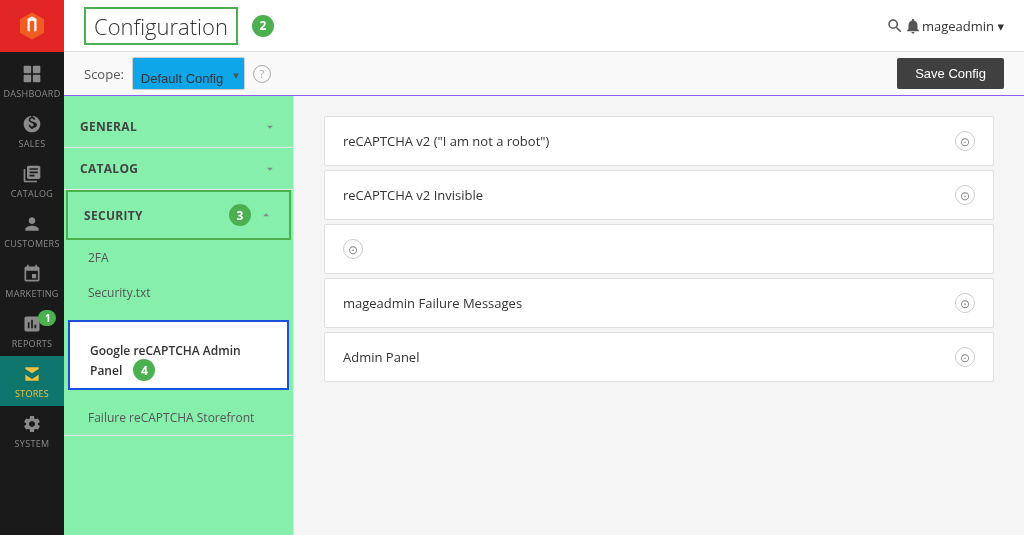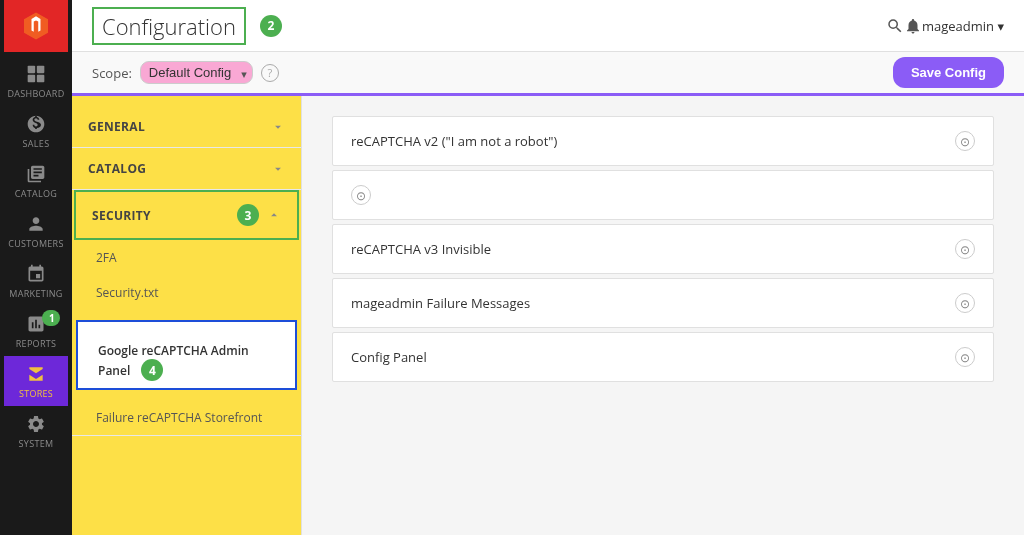--- a/index.html
+++ b/index.html
@@ -1,20 +1,20 @@
 <!DOCTYPE html>
 <html><head>
   <meta charset="utf-8">
   <style>
     * { margin: 0; padding: 0; box-sizing: border-box; }
     body { font-family: 'Open Sans', Arial, sans-serif; background: #f5f5f5; display: flex; height: 535px; overflow: hidden; font-size: 13px; }
 
     
     .sidebar {
-      width: 72px;
+      width: 64px;
       background: #1a1a1a;
       display: flex;
       flex-direction: column;
       align-items: center;
       padding-top: 0;
       flex-shrink: 0;
       height: 535px;
     }
     .sidebar-logo {
       width: 64px;
@@ -32,21 +32,21 @@
       display: flex;
       flex-direction: column;
       align-items: center;
       cursor: pointer;
       color: #8a8a8a;
       font-size: 9px;
       text-transform: uppercase;
       letter-spacing: 0.3px;
       gap: 3px;
     }
-    .sidebar-item.stores-active { background: #6d28d9; color: #f0c040; }
+    .sidebar-item.stores-active { background: #0f766e; color: #f0c040; }
     .sidebar-item svg { width: 20px; height: 20px; fill: currentColor; }
 
     
     .badge-circle {
       width: 22px; height: 22px;
       border-radius: 50%;
       background: #4caf50;
       color: #fff;
       font-size: 12px;
       font-weight: bold;
@@ -94,32 +94,32 @@
       gap: 0;
       color: #555;
     }
     .topbar-right svg { width: 18px; height: 18px; fill: #555; cursor: pointer; }
     .admin-label { font-size: 13px; color: #333; cursor: pointer; }
 
     
     .scope-bar {
       height: 44px;
       background: #f9f9f9;
-      border-bottom: 3px solid #8b5cf6;
+      border-bottom: 1px solid #8b5cf6;
       display: flex;
       align-items: center;
       padding: 0 20px;
       justify-content: space-between;
     }
     .scope-left { display: flex; align-items: center; gap: 8px; color: #555; }
     .scope-select {
       border: 1px solid #ccc;
-      background: #f9a8d4;
-      padding: 3px 20px 3px 8px;
-      border-radius: 9px;
+      background: #0ea5e9;
+      padding: 13px 20px 3px 8px;
+      border-radius: 2px;
       font-size: 13px;
       color: #333;
       cursor: pointer;
       appearance: none;
       -webkit-appearance: none;
       position: relative;
     }
     .scope-select-wrap { position: relative; display: inline-block; }
     .scope-select-wrap::after {
       content: '▾';
@@ -132,41 +132,41 @@
       color: #555;
     }
     .help-icon {
       width: 18px; height: 18px;
       border-radius: 50%;
       border: 1px solid #aaa;
       display: flex; align-items: center; justify-content: center;
       color: #aaa; font-size: 11px; cursor: pointer;
     }
     .save-config-btn {
-      background: #8b5cf6;
+      background: #404040;
       color: #fff;
       border: none;
       padding: 8px 18px;
       font-size: 13px;
-      font-weight: 700;
-      border-radius: 12px;
+      font-weight: 400;
+      border-radius: 2px;
       cursor: pointer;
     }
 
     
     .content {
       display: flex;
       flex: 1;
       overflow: hidden;
     }
 
     
     .left-panel {
       width: 230px;
-      background: #fde047;
+      background: #86efac;
       border-right: 1px solid #e0e0e0;
       overflow-y: auto;
       flex-shrink: 0;
       padding: 10px 0;
     }
     .panel-section {
       border-bottom: 1px solid #e8e8e8;
     }
     .panel-section-header {
       display: flex;
@@ -400,33 +400,33 @@
     </div>
 
     <div class="right-panel">
 
       <div class="config-row">
         <span class="config-row-label">reCAPTCHA v2 ("I am not a robot")</span>
         <div class="expand-icon">⊙</div>
       </div>
 
       <div class="config-row">
+        <span class="config-row-label">reCAPTCHA v2 Invisible</span>
         <div class="expand-icon">⊙</div>
       </div>
 
       <div class="config-row">
-        <span class="config-row-label">reCAPTCHA v3 Invisible</span>
         <div class="expand-icon">⊙</div>
       </div>
 
       <div class="config-row">
         <span class="config-row-label">mageadmin Failure Messages</span>
         <div class="expand-icon">⊙</div>
       </div>
 
       <div class="config-row">
-        <span class="config-row-label">Config Panel</span>
+        <span class="config-row-label">Admin Panel</span>
         <div class="expand-icon">⊙</div>
       </div>
 
     </div>
   </div>
 </div>
 
 </body></html>

